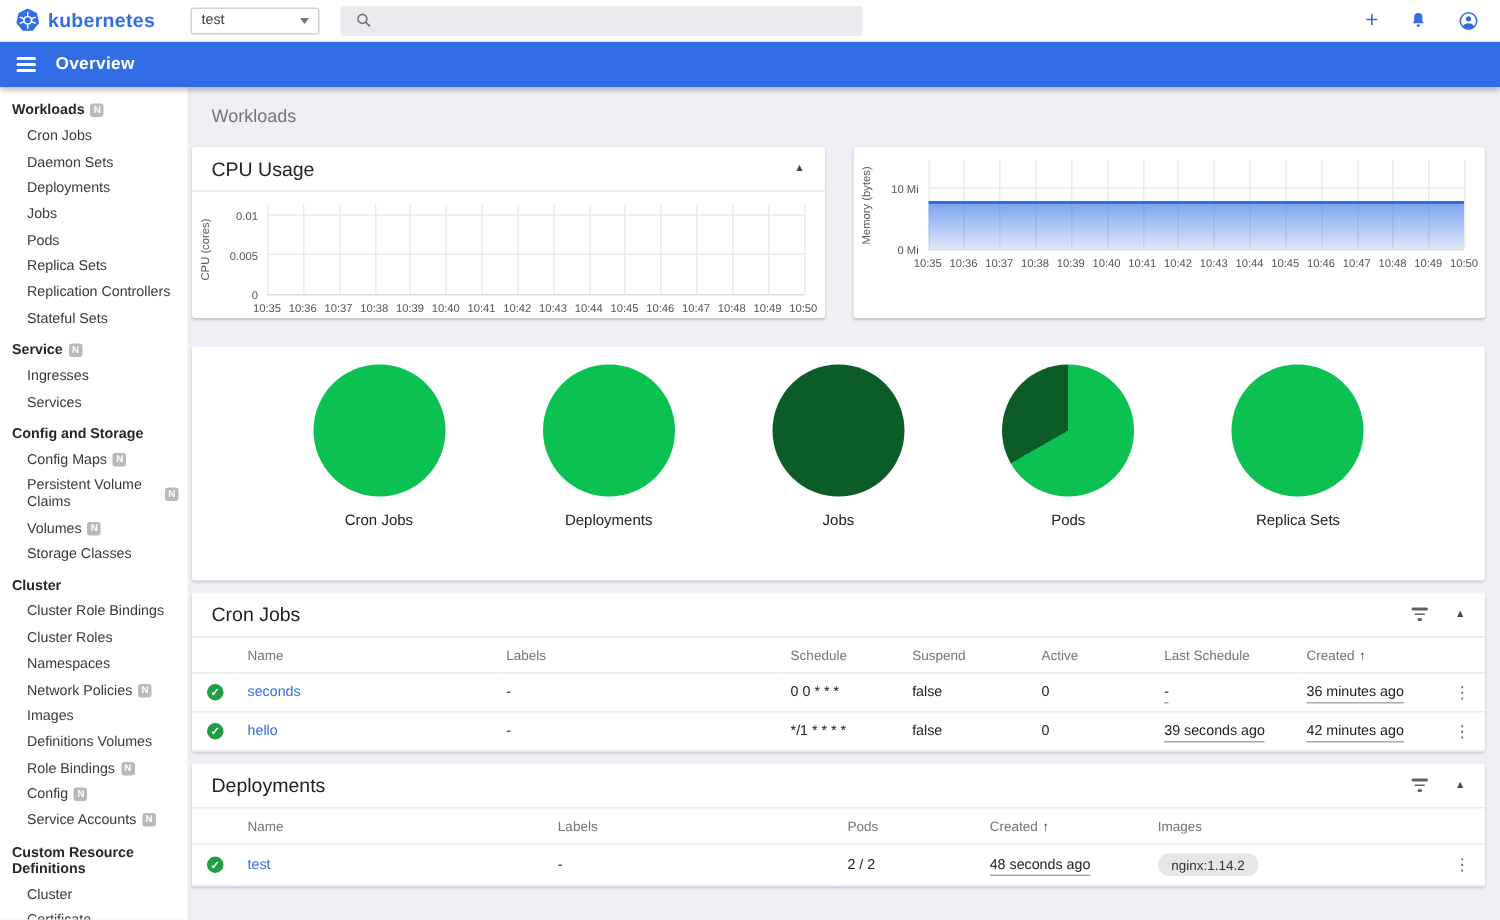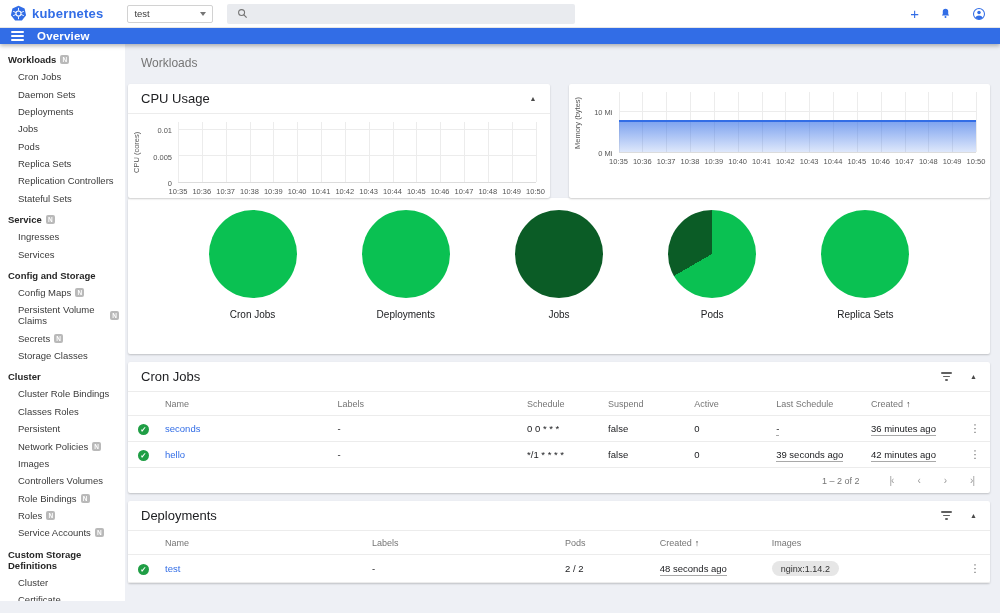--- a/index.html
+++ b/index.html
@@ -16,21 +16,21 @@
   .ns-caret { width:0; height:0; border-left:3.5px solid transparent; border-right:3.5px solid transparent;
     border-top:4px solid #757575; }
   .searchbar { width:348px; height:20px; background:#e9ebef; border-radius:2px;
     display:flex; align-items:center; gap:9px; padding:0 10px; margin-left:4px; }
   .searchbar input { border:none; outline:none; background:transparent; font-size:10px; color:#444;
     width:100%; font-family:"Liberation Sans", sans-serif; }
   .searchbar input::placeholder { color:#7a7a7a; }
   .header-actions { margin-left:auto; display:flex; align-items:center; gap:20px; color:#326de6; }
   .plus-glyph { font-size:15px; line-height:1; color:#326de6; }
   
-  .appbar { height:16px; background:#326de6; color:#fff; display:flex; align-items:center;
+  .appbar { height:30px; background:#326de6; color:#fff; display:flex; align-items:center;
     gap:13px; padding:0 11px; box-shadow:0 2px 4px rgba(0,0,0,.28); position:relative; z-index:2; }
   .hamburger { display:flex; flex-direction:column; gap:2.5px; cursor:pointer; }
   .hamburger span { display:block; width:13px; height:1.8px; background:#fff; border-radius:1px; }
   .appbar-title { font-size:11.5px; font-weight:bold; letter-spacing:.2px; }
   
   .shell { display:flex; height:557px; }
   .sidebar { width:125px; background:#fff; padding-top:7px; font-size:9.5px; color:#3a3a3a;
     flex-shrink:0; overflow:hidden; }
   .sb-head { display:flex; align-items:center; gap:4px; padding:3px 8px; font-weight:bold;
     color:#262626; margin-top:4px; cursor:pointer; }
@@ -43,21 +43,21 @@
   .page-heading { color:#757575; font-size:12px; padding:12px 0 14px 13px; }
   .card { background:#fff; border-radius:2px; box-shadow:0 1px 2px rgba(0,0,0,.2); }
   .card-head { display:flex; align-items:center; gap:18px; height:30px; padding:0 13px;
     border-bottom:1px solid #ececec; }
   .card-title { font-size:13px; font-weight:500; color:#202124; flex:1; }
   .caret-up { font-size:7px; color:#4a4a4a; cursor:pointer; }
   .filter-icon { display:flex; flex-direction:column; align-items:center; gap:2px; cursor:pointer; }
   .filter-icon i { display:block; height:1.6px; background:#616161; border-radius:1px; }
   .filter-icon i:nth-child(1){width:11px;} .filter-icon i:nth-child(2){width:7px;} .filter-icon i:nth-child(3){width:3px;}
   
-  .charts-row { display:flex; gap:19px; }
+  .charts-row { display:flex; gap:19px; margin-bottom:19px; }
   .chart-card { flex:1; height:114px; }
   .chart { display:grid; grid-template-columns:13px 33px 1fr; grid-template-rows:1fr 15px;
     height:84px; padding:8px 14px 0 4px; }
   .ylabel { grid-column:1; grid-row:1; writing-mode:vertical-rl; transform:rotate(180deg);
     font-size:7.5px; color:#555; text-align:center; }
   .ygutter { grid-column:2; grid-row:1; position:relative; font-size:7.5px; color:#555; }
   .ylab { position:absolute; right:6px; transform:translateY(50%); white-space:nowrap; }
   .plot { grid-column:3; grid-row:1; position:relative; border-bottom:1px solid #dcdcdc; }
   .vgrid { position:absolute; top:0; bottom:0; width:1px; background:#ececec; }
   .hgrid { position:absolute; left:0; right:0; height:1px; background:#ececec; }
@@ -189,62 +189,62 @@
       </div>
       <div class="sb-item">
         <span>Config Maps</span>
         <span class="badge">N</span>
       </div>
       <div class="sb-item">
         <span>Persistent Volume Claims</span>
         <span class="badge">N</span>
       </div>
       <div class="sb-item">
-        <span>Secrets</span>
+        <span>Volumes</span>
         <span class="badge">N</span>
       </div>
       <div class="sb-item">
         <span>Storage Classes</span>
       </div>
       <div class="sb-head">
         <span>Cluster</span>
       </div>
       <div class="sb-item">
         <span>Cluster Role Bindings</span>
       </div>
       <div class="sb-item">
-        <span>Classes Roles</span>
-      </div>
-      <div class="sb-item">
-        <span>Persistent</span>
+        <span>Cluster Roles</span>
+      </div>
+      <div class="sb-item">
+        <span>Namespaces</span>
       </div>
       <div class="sb-item">
         <span>Network Policies</span>
         <span class="badge">N</span>
       </div>
       <div class="sb-item">
         <span>Images</span>
       </div>
       <div class="sb-item">
-        <span>Controllers Volumes</span>
+        <span>Definitions Volumes</span>
       </div>
       <div class="sb-item">
         <span>Role Bindings</span>
         <span class="badge">N</span>
       </div>
       <div class="sb-item">
-        <span>Roles</span>
+        <span>Config</span>
         <span class="badge">N</span>
       </div>
       <div class="sb-item">
         <span>Service Accounts</span>
         <span class="badge">N</span>
       </div>
       <div class="sb-head">
-        <span>Custom Storage Definitions</span>
+        <span>Custom Resource Definitions</span>
       </div>
       <div class="sb-item">
         <span>Cluster</span>
       </div>
       <div class="sb-item">
         <span>Certificate</span>
       </div>
     </aside>
 
   <div class="main">
@@ -436,29 +436,20 @@
               <td>false</td>
               <td>0</td>
               <td><span class="ul">39 seconds ago</span></td>
               <td><span class="ul">42 minutes ago</span></td>
               <td>
                 <span class="kebab">⋮</span>
               </td>
             </tr>
           </tbody>
         </table>
-      <div class="pager">
-        <span>1 – 2 of 2</span>
-        <span class="pager-icons">
-          <span>|‹</span>
-          <span>‹</span>
-          <span>›</span>
-          <span>›|</span>
-        </span>
-      </div>
     </section>
 
     <section class="card table-card">
       <div class="card-head">
         <span class="card-title">Deployments</span>
         <span class="filter-icon">
             <i></i>
             <i></i>
             <i></i>
           </span>

